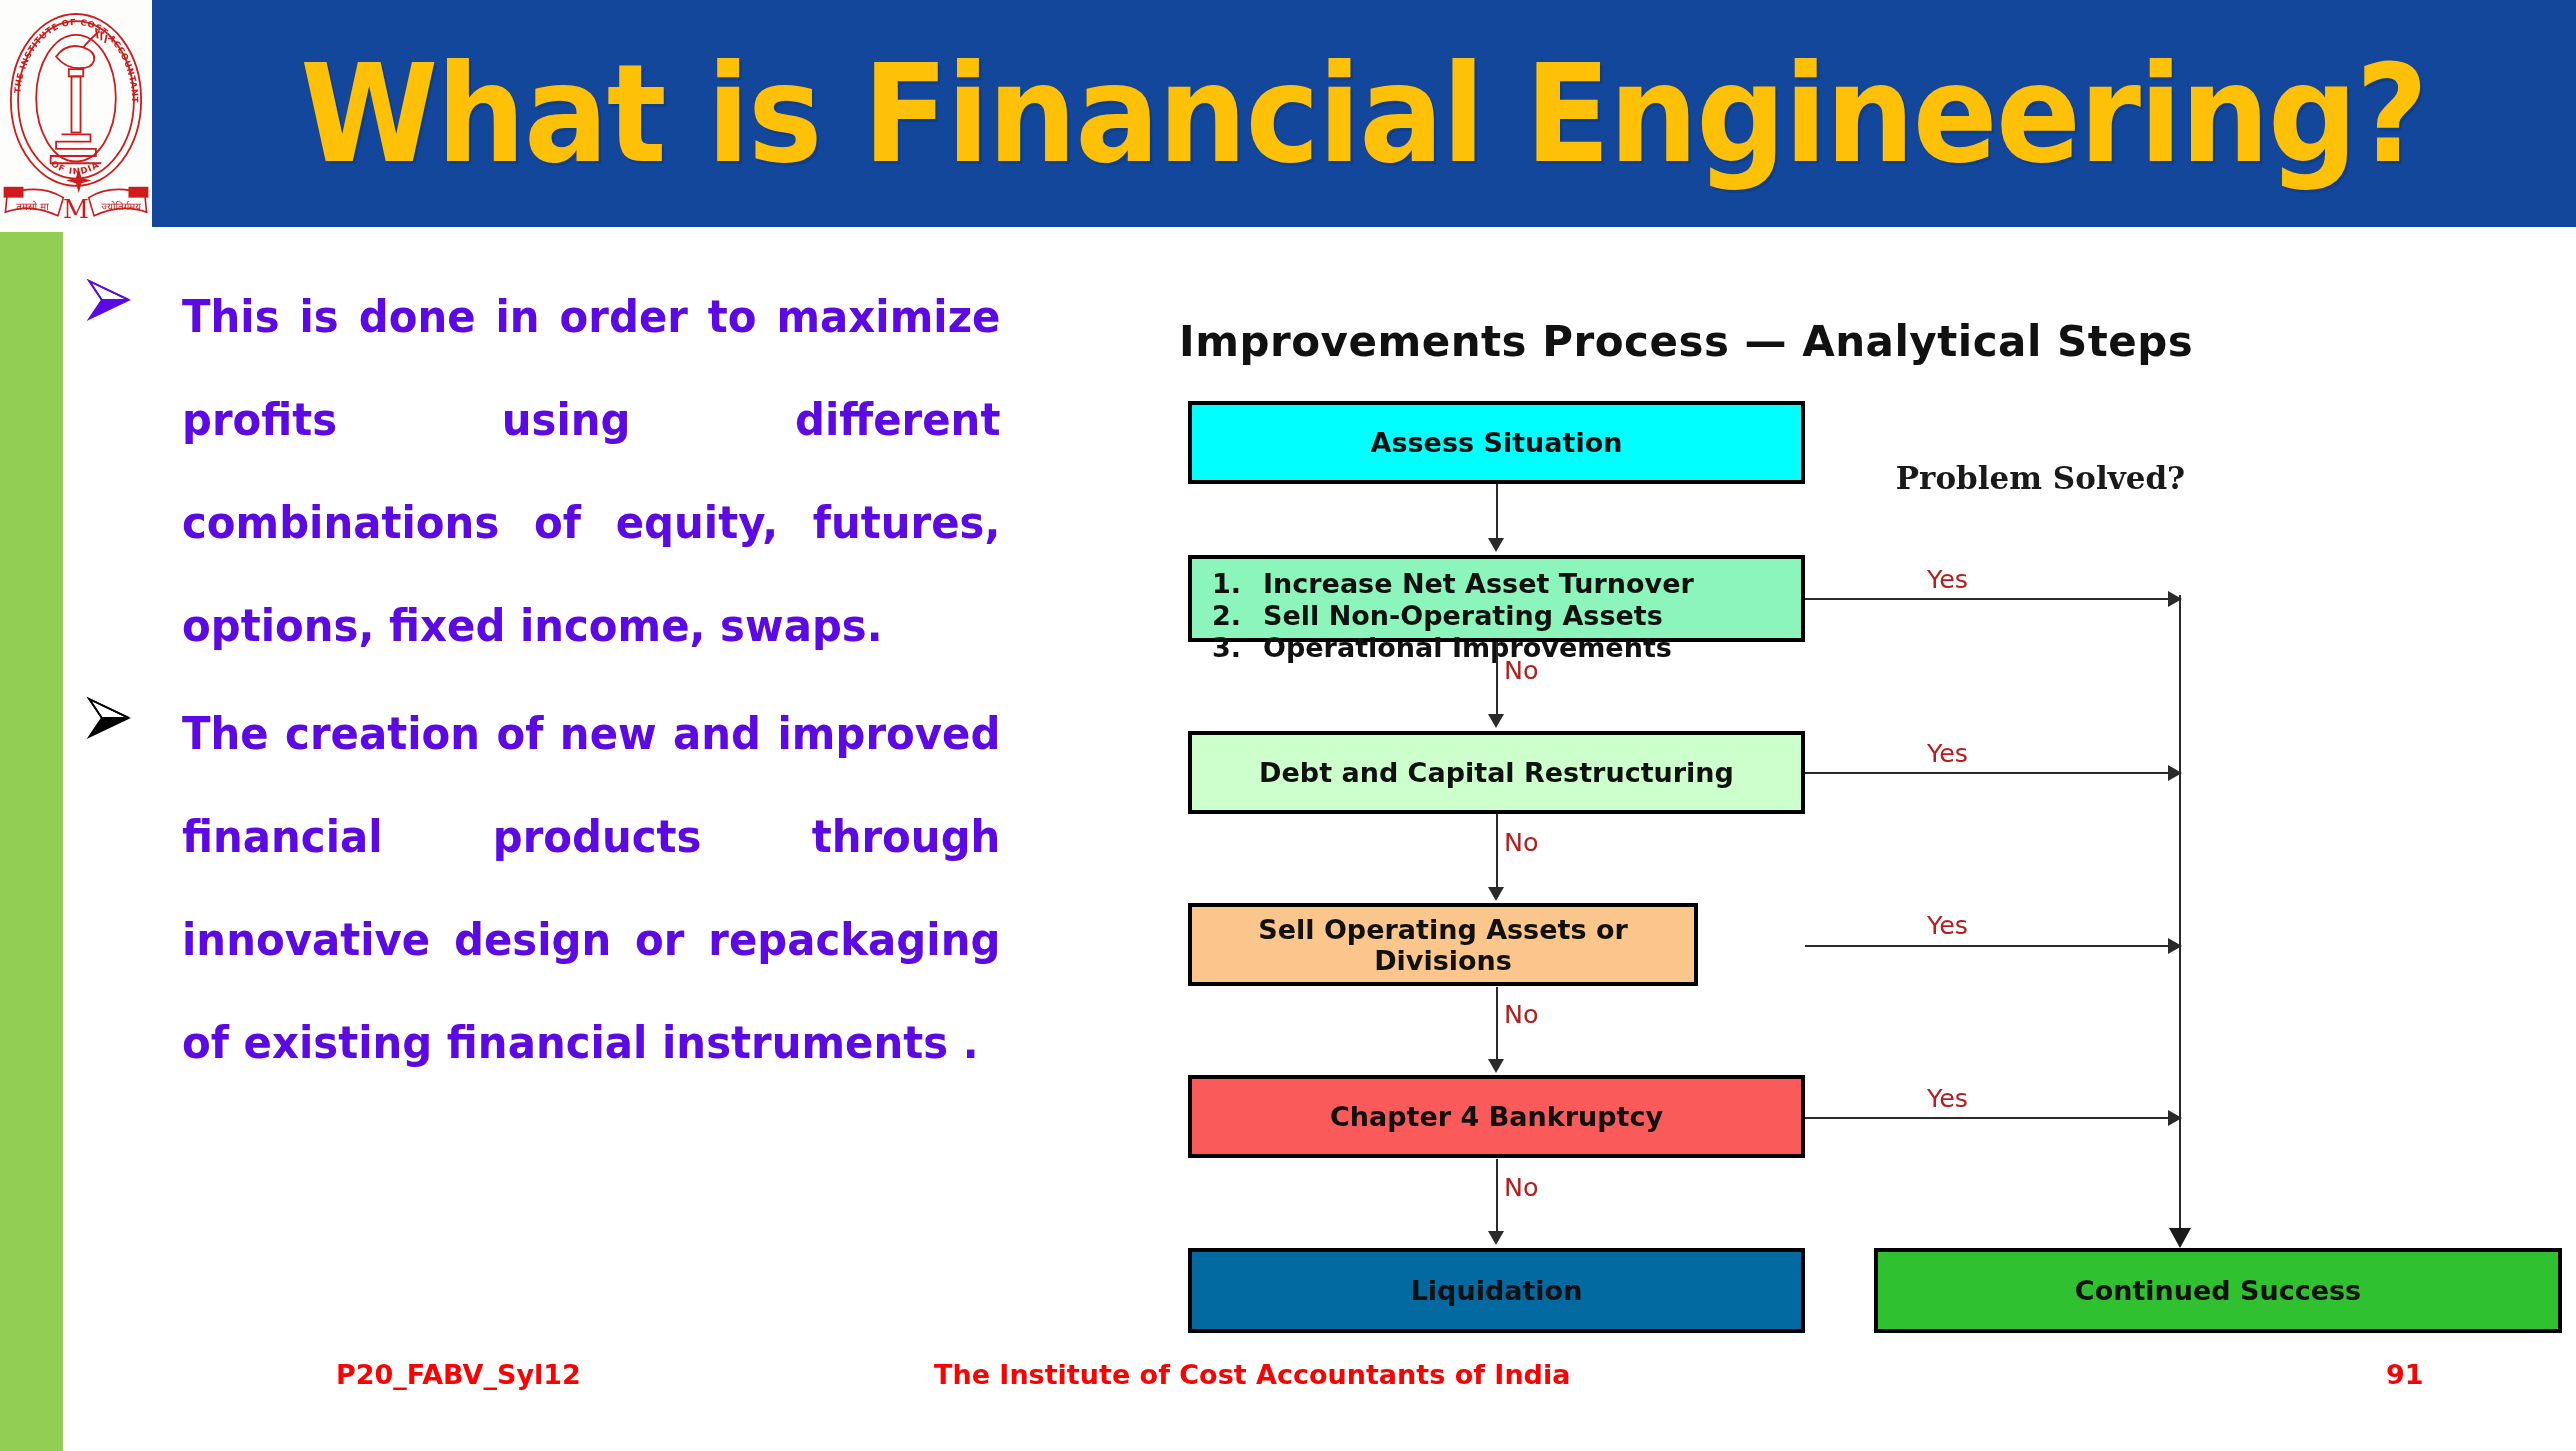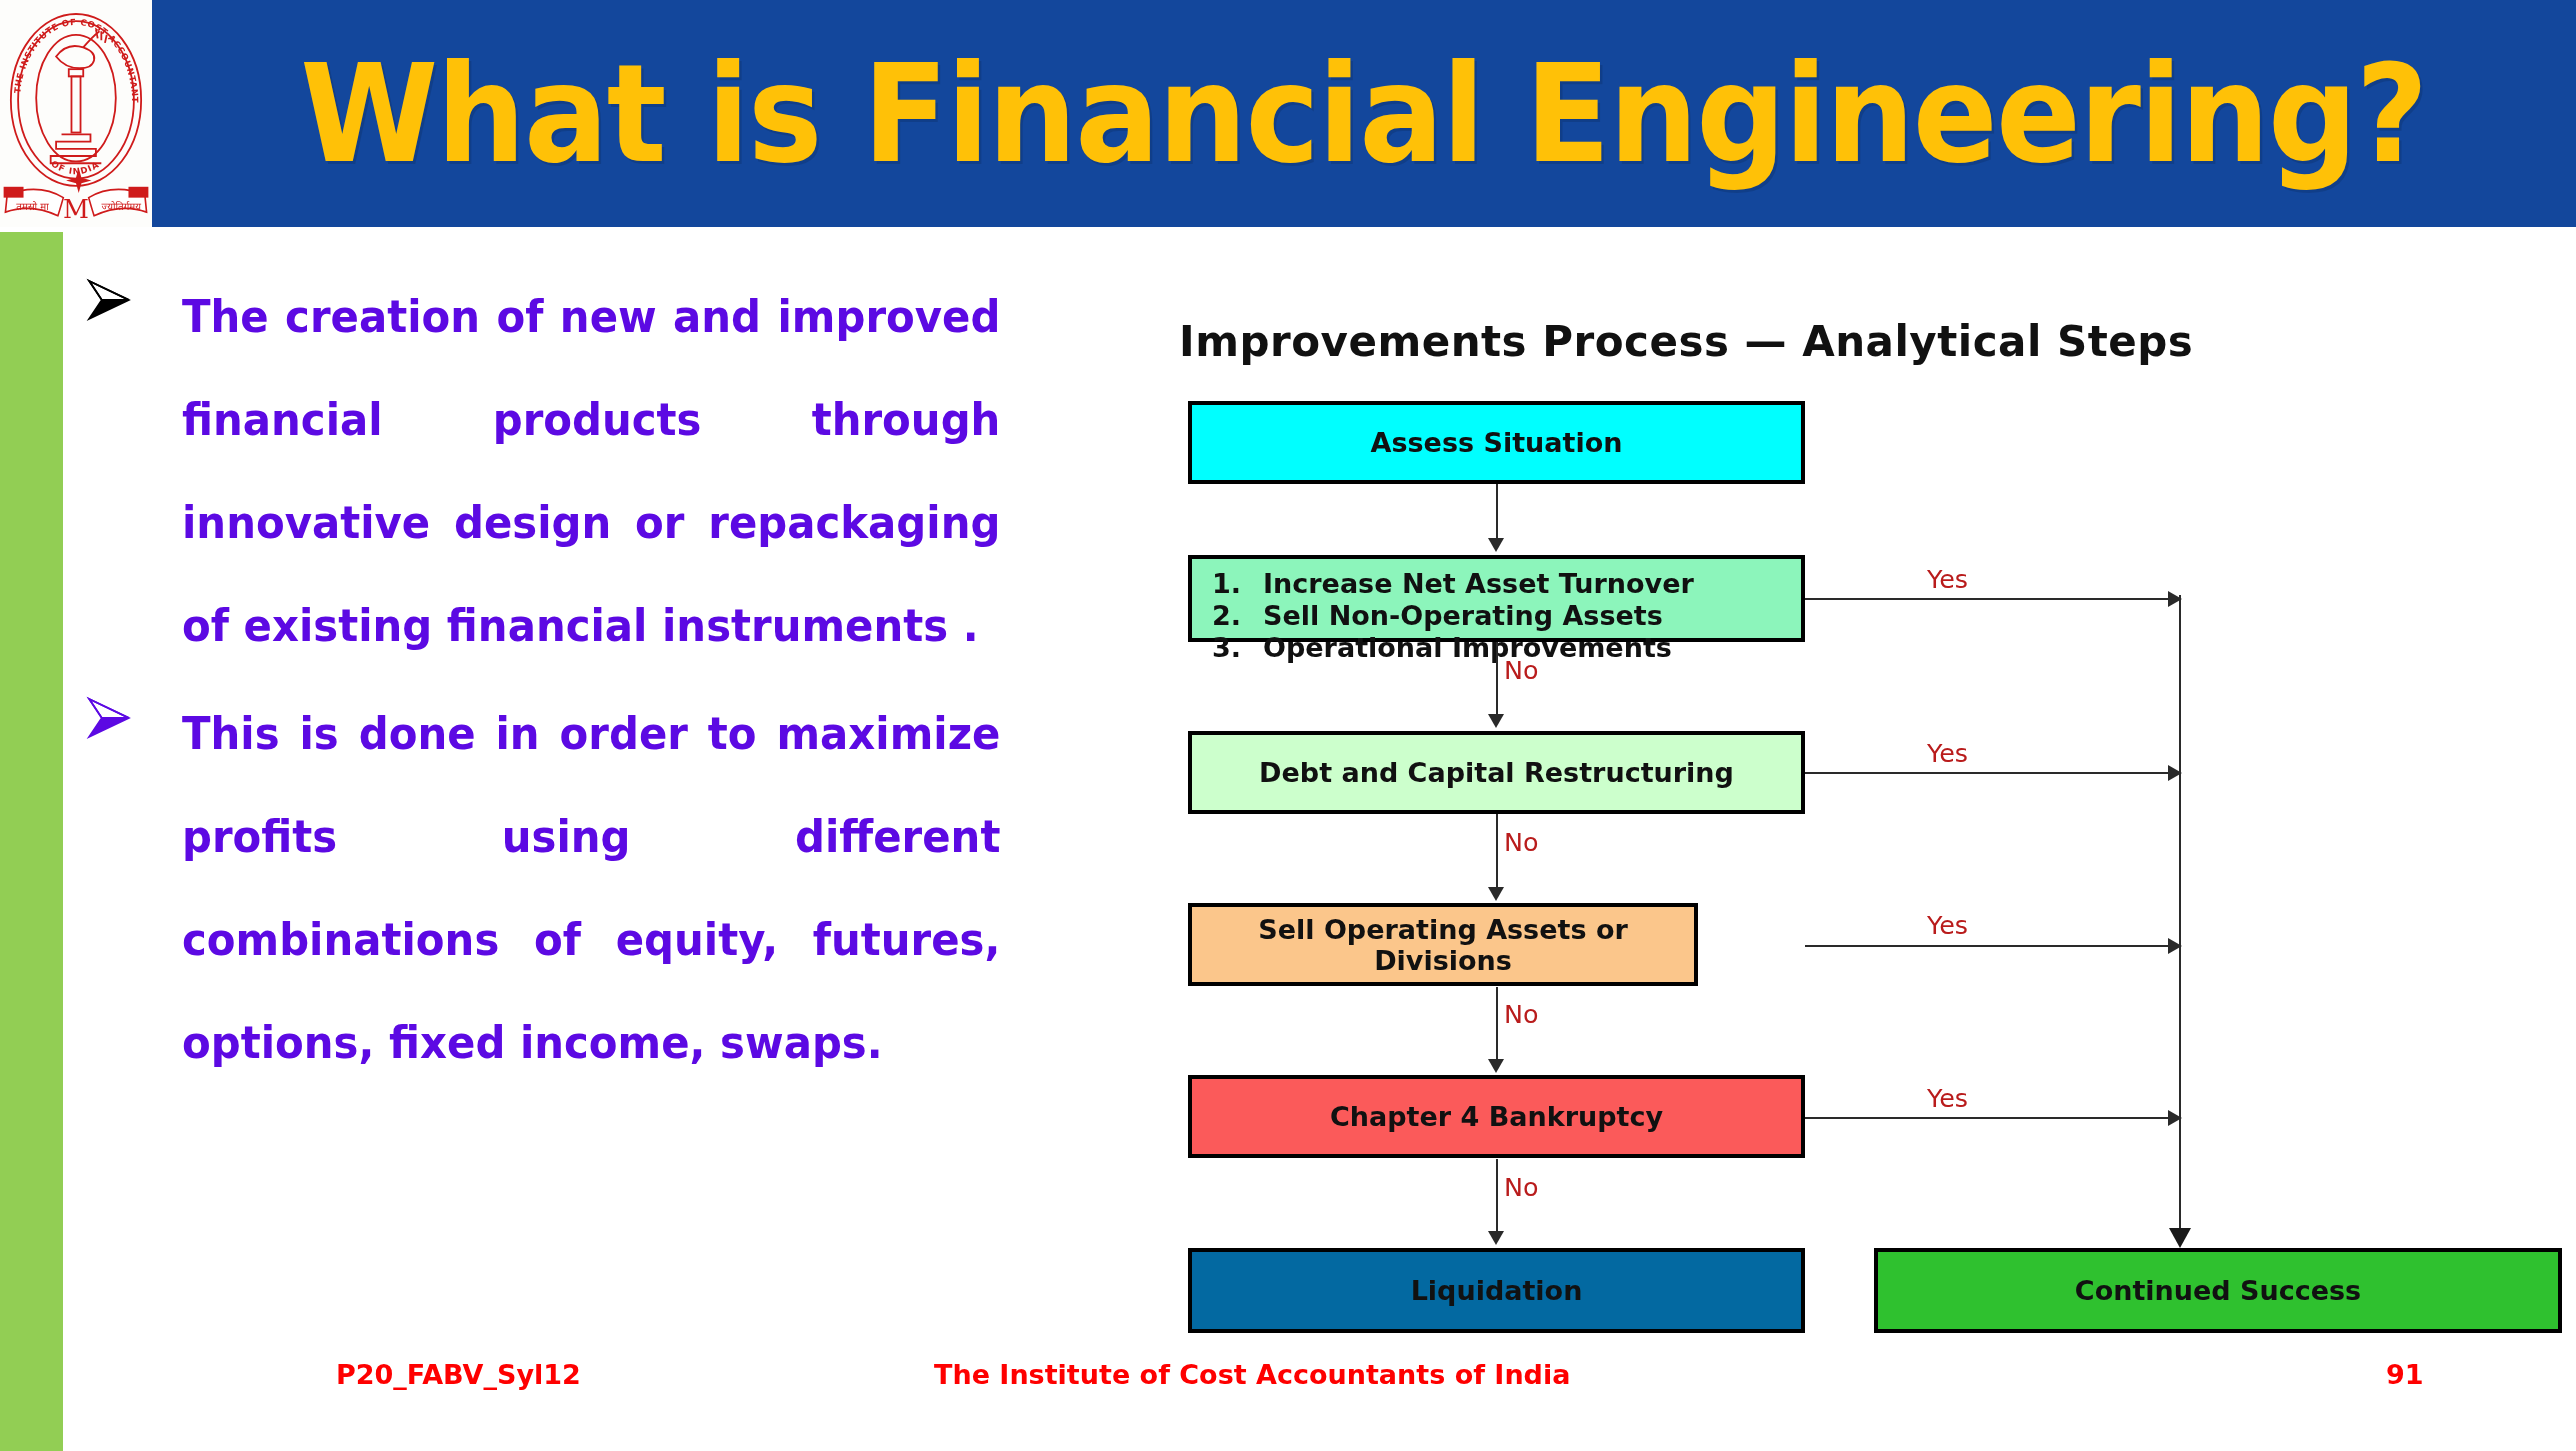--- a/index.html
+++ b/index.html
@@ -187,44 +187,45 @@
   </svg>
 </div>
 
 <div id="left-accent-bar"></div>
 
 <div id="bullet-list">
 
   <div class="bullet-row">
     <span class="bullet-marker">
       <svg viewBox="0 0 60 60" xmlns="http://www.w3.org/2000/svg">
+        <path d="M 8 10 L 52 31 L 8 52 L 22 31 Z" fill="#5C09E3"></path>
+        <path d="M 8 10 L 52 31 L 22 31 Z" fill="#ffffff" stroke="#5C09E3" stroke-width="2"></path>
+        <path d="M 8 10 L 52 31 L 8 52 L 22 31 Z" fill="none" stroke="#5C09E3" stroke-width="2"></path>
+      </svg>
+    </span>
+    <div class="bullet-text last-line-left">This is done in order to maximize profits using different combinations of equity, futures, options,   fixed income, swaps.</div>
+  </div>
+
+  <div class="bullet-row">
+    <span class="bullet-marker">
+      <svg viewBox="0 0 60 60" xmlns="http://www.w3.org/2000/svg">
         <path d="M 8 10 L 52 31 L 8 52 L 22 31 Z" fill="#000000"></path>
         <path d="M 8 10 L 52 31 L 22 31 Z" fill="#ffffff" stroke="#000000" stroke-width="2"></path>
         <path d="M 8 10 L 52 31 L 8 52 L 22 31 Z" fill="none" stroke="#000000" stroke-width="2"></path>
       </svg>
     </span>
     <div class="bullet-text">The creation of new and improved financial products through innovative design or repackaging of existing financial instruments .</div>
   </div>
 
-  <div class="bullet-row">
-    <span class="bullet-marker">
-      <svg viewBox="0 0 60 60" xmlns="http://www.w3.org/2000/svg">
-        <path d="M 8 10 L 52 31 L 8 52 L 22 31 Z" fill="#5C09E3"></path>
-        <path d="M 8 10 L 52 31 L 22 31 Z" fill="#ffffff" stroke="#5C09E3" stroke-width="2"></path>
-        <path d="M 8 10 L 52 31 L 8 52 L 22 31 Z" fill="none" stroke="#5C09E3" stroke-width="2"></path>
-      </svg>
-    </span>
-    <div class="bullet-text last-line-left">This is done in order to maximize profits using different combinations of equity, futures, options,   fixed income, swaps.</div>
-  </div>
-
 </div>
 
 <div id="flowchart">
 
   <div id="flow-title">Improvements Process — Analytical Steps</div>
+  <div id="problem-solved-label">Problem Solved?</div>
 
   <div class="flow-box" style="left:27px;top:102px;width:617px;height:83px;background:#00FFFF;font-size:27px;">
     <span>Assess Situation</span>
   </div>
   <div class="v-line" style="left:335px;top:185px;height:60px;"></div>
   <div class="arrow-down" style="left:327px;top:239px;"></div>
 
   <div class="flow-box numbered" style="left:27px;top:256px;width:617px;height:87px;background:#8CF5BB;">
     <div class="num-line">
       <span class="n">1.</span>

